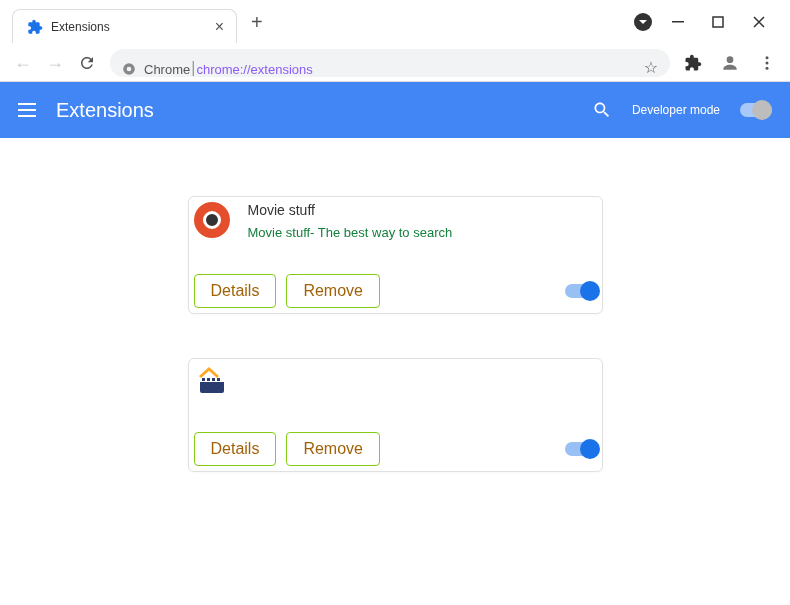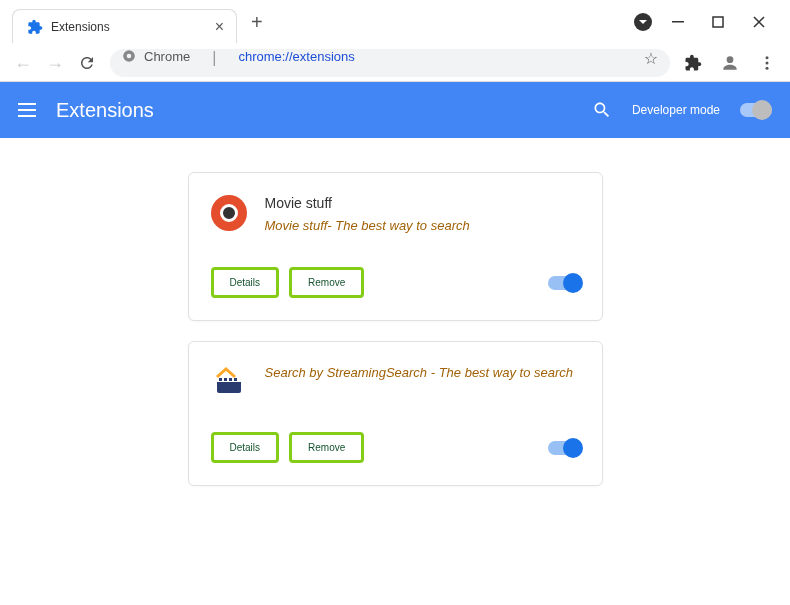--- a/index.html
+++ b/index.html
@@ -14,49 +14,49 @@
 .new-tab { margin-left: 14px; font-size: 20px; color: #555; cursor: pointer; }
 .win-spacer { flex: 1; }
 .win-chevron { width: 18px; height: 18px; border-radius: 50%; background: #333; display: flex; align-items: center; justify-content: center; margin-right: 20px; }
 .win-controls { display: flex; align-items: center; gap: 28px; margin-right: 20px; }
 .win-btn { cursor: pointer; color: #333; }
 
 
 .addrbar { height: 38px; display: flex; align-items: center; gap: 14px; padding: 0 14px; border-bottom: 1px solid #ddd; }
 .nav-arrow { color: #ccc; font-size: 18px; }
 .reload { color: #555; font-size: 16px; }
-.omnibox { flex: 1; height: 28px; background: #f1f3f4; border-radius: 14px; display: flex; align-items: flex-start; padding: 0 12px; gap: 22px; }
+.omnibox { flex: 1; height: 28px; background: #f1f3f4; border-radius: 14px; display: flex; align-items: flex-end; padding: 0 12px; gap: 1px; }
 .omni-prefix { color: #555; font-size: 13px; display: flex; align-items: center; gap: 8px; }
 .omni-divider { color: #999; }
-.omni-url { color: #1d4ed8; font-size: 13px; }
+.omni-url { color: #8b5cf6; font-size: 13px; }
 .omni-right { margin-left: auto; display: flex; align-items: center; gap: 10px; }
 .star { color: #555; font-size: 16px; }
 .addr-right { display: flex; align-items: center; gap: 18px; }
 
 
 .blueheader { height: 56px; background: #4285f4; display: flex; align-items: center; padding: 0 18px; gap: 20px; color: #fff; }
 .hamburger { display: flex; flex-direction: column; gap: 4px; cursor: pointer; }
 .hamburger span { width: 18px; height: 2px; background: #fff; }
 .blue-title { font-size: 20px; font-weight: 400; }
 .blue-spacer { flex: 1; }
 .search-ico { cursor: pointer; }
 .dev-label { font-size: 12px; }
 .dev-toggle { width: 32px; height: 14px; background: rgba(255,255,255,0.55); border-radius: 7px; position: relative; cursor: pointer; }
 .dev-toggle::after { content: ''; position: absolute; right: 0; top: -3px; width: 20px; height: 20px; background: #bdbdbd; border-radius: 50%; }
 
 
 .content { background: #fff; padding: 34px 0; display: flex; flex-direction: column; align-items: center; gap: 20px; }
-.ext-card { width: 415px; background: #fff; border: 1px solid #e0e0e0; border-radius: 6px; padding: 22px; box-shadow: 0 1px 2px rgba(0,0,0,0.03); }
+.ext-card { width: 415px; background: #fff; border: 1px solid #e0e0e0; border-radius: 6px; padding: 5px; box-shadow: 0 1px 2px rgba(0,0,0,0.03); margin-top: 24px; }
 .ext-top { display: flex; gap: 18px; margin-bottom: 32px; }
 .ext-icon { width: 36px; height: 36px; border-radius: 50%; flex-shrink: 0; }
 .ext-info { flex: 1; }
 .ext-name { font-size: 14px; color: #333; margin-bottom: 6px; }
-.ext-desc { font-size: 13px; color: #a16207; line-height: 1.4; font-style: italic; }
+.ext-desc { font-size: 13px; color: #15803d; line-height: 1.4; }
 .ext-bottom { display: flex; align-items: center; gap: 10px; }
-.ext-btn { border: 3px solid #84cc16; background: #fff; color: #14532d; padding: 7px 16px; font-size: 10px; border-radius: 4px; cursor: pointer; }
+.ext-btn { border: 1px solid #84cc16; background: #fff; color: #a16207; padding: 7px 16px; font-size: 16px; border-radius: 4px; cursor: pointer; }
 .ext-switch { margin-left: auto; width: 32px; height: 14px; background: rgba(26,115,232,0.45); border-radius: 7px; position: relative; cursor: pointer; }
 .ext-switch::after { content: ''; position: absolute; right: -3px; top: -3px; width: 20px; height: 20px; background: #1a73e8; border-radius: 50%; }
 
 
 .ext-icon-1 { background: #e54e2d; display: flex; align-items: center; justify-content: center; }
 .ext-icon-1-inner { width: 18px; height: 18px; border-radius: 50%; border: 3px solid #fff; position: relative; background: #333; }
 .ext-icon-2 { display: flex; align-items: center; justify-content: center; }
 
 
 .watermark { position: absolute; top: 200px; left: 50px; font-size: 110px; font-weight: bold; color: rgba(0,0,0,0.04); transform: rotate(-8deg); font-style: italic; letter-spacing: -4px; pointer-events: none; z-index: 0; }
@@ -172,21 +172,20 @@
             <rect x="5" y="12" width="24" height="16" rx="2" fill="#2a3b6f"></rect>
             <rect x="5" y="12" width="24" height="5" fill="#fff"></rect>
             <rect x="7" y="13" width="3" height="3" fill="#2a3b6f"></rect>
             <rect x="12" y="13" width="3" height="3" fill="#2a3b6f"></rect>
             <rect x="17" y="13" width="3" height="3" fill="#2a3b6f"></rect>
             <rect x="22" y="13" width="3" height="3" fill="#2a3b6f"></rect>
             <path d="M5 12 L14 4 L23 12" fill="none" stroke="#ffa726" stroke-width="3"></path>
           </svg>
       </div>
       <div class="ext-info">
-        <div class="ext-desc">Search by StreamingSearch - The best way to search</div>
       </div>
     </div>
     <div class="ext-bottom">
       <button class="ext-btn">Details</button>
       <button class="ext-btn">Remove</button>
       <div class="ext-switch"></div>
     </div>
   </div>
 
 </div>

